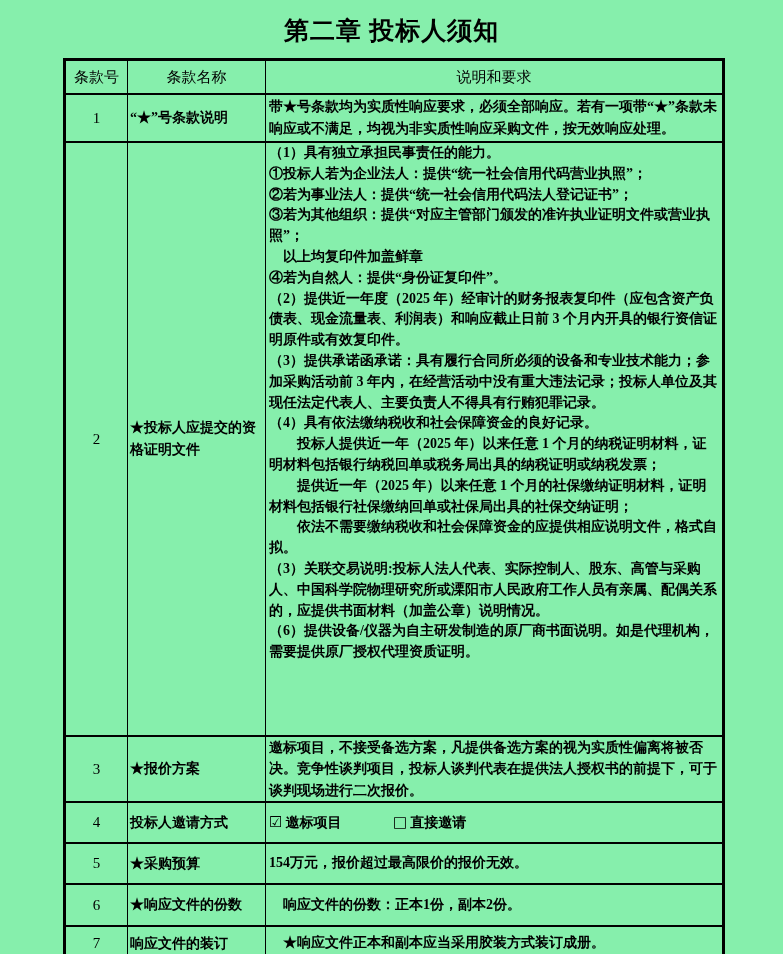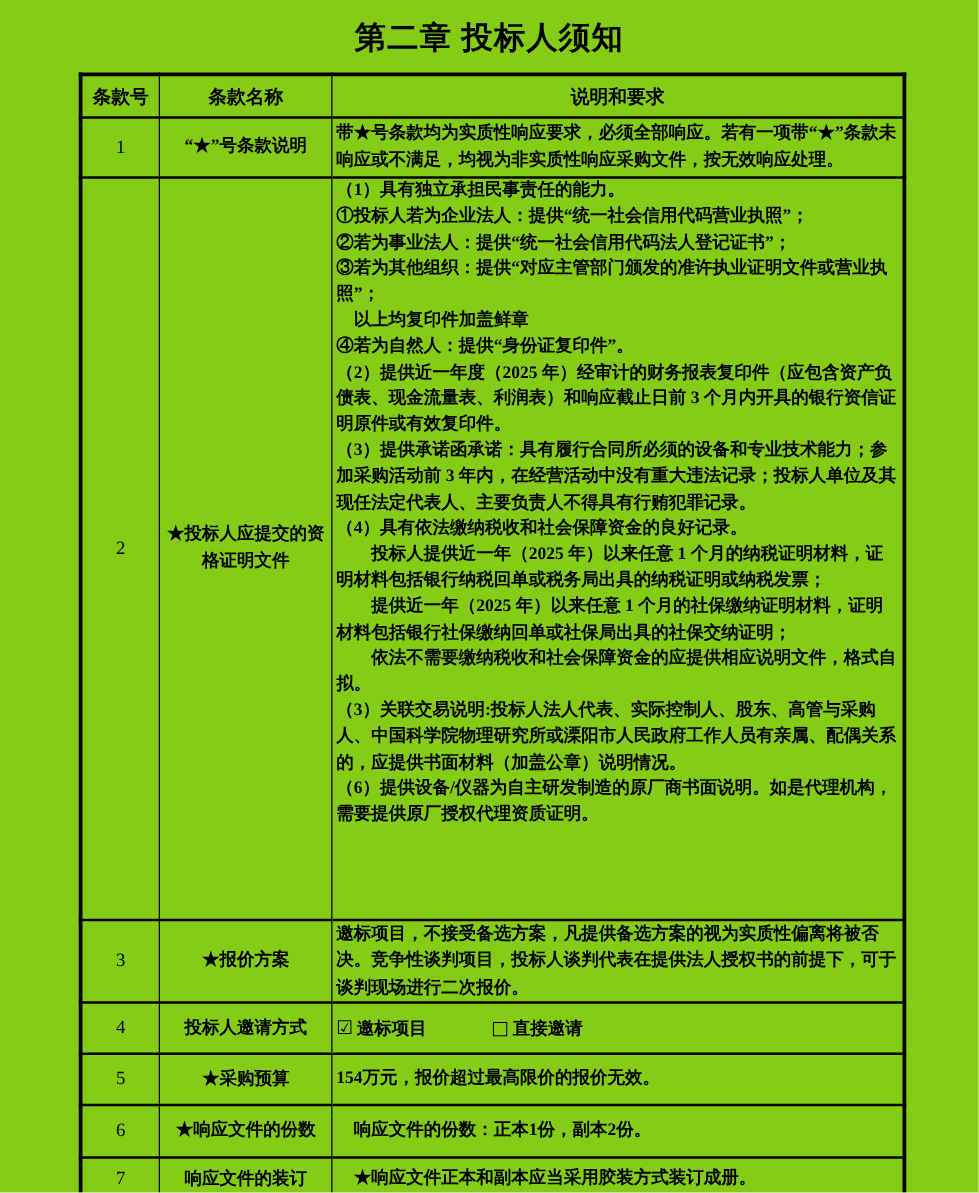--- a/index.html
+++ b/index.html
@@ -6,21 +6,21 @@
     margin: 0;
     padding: 0;
     background: #ffffff;
     color: #000000;
     font-family: "Liberation Serif", serif;
   }
   .page {
     position: relative;
     width: 783px;
     height: 954px;
-    background: #84cc16;
+    background: #86efac;
     overflow: hidden;
   }
   .chapter-title {
     margin: 16px 0 0 0;
     text-align: center;
     font-size: 25px;
     line-height: 30px;
     font-weight: bold;
     letter-spacing: 1px;
   }
@@ -42,32 +42,32 @@
   .notice-table th, .notice-table td {
     border: 1px solid #000000;
     border-top-width: 2px;
     border-bottom-width: 2px;
     padding: 0;
     overflow: hidden;
   }
   .notice-table th {
     height: 32px;
     font-size: 15px;
-    font-weight: bold;
+    font-weight: normal;
     text-align: center;
     vertical-align: middle;
   }
   td.c-no {
     text-align: center;
     vertical-align: middle;
     font-size: 15px;
     font-weight: normal;
   }
   td.c-name {
-    text-align: center;
+    text-align: left;
     vertical-align: middle;
     font-size: 14px;
     font-weight: bold;
     padding: 0 2px;
     line-height: 22px;
   }
   td.c-desc {
     vertical-align: middle;
     font-size: 14px;
     font-weight: bold;

